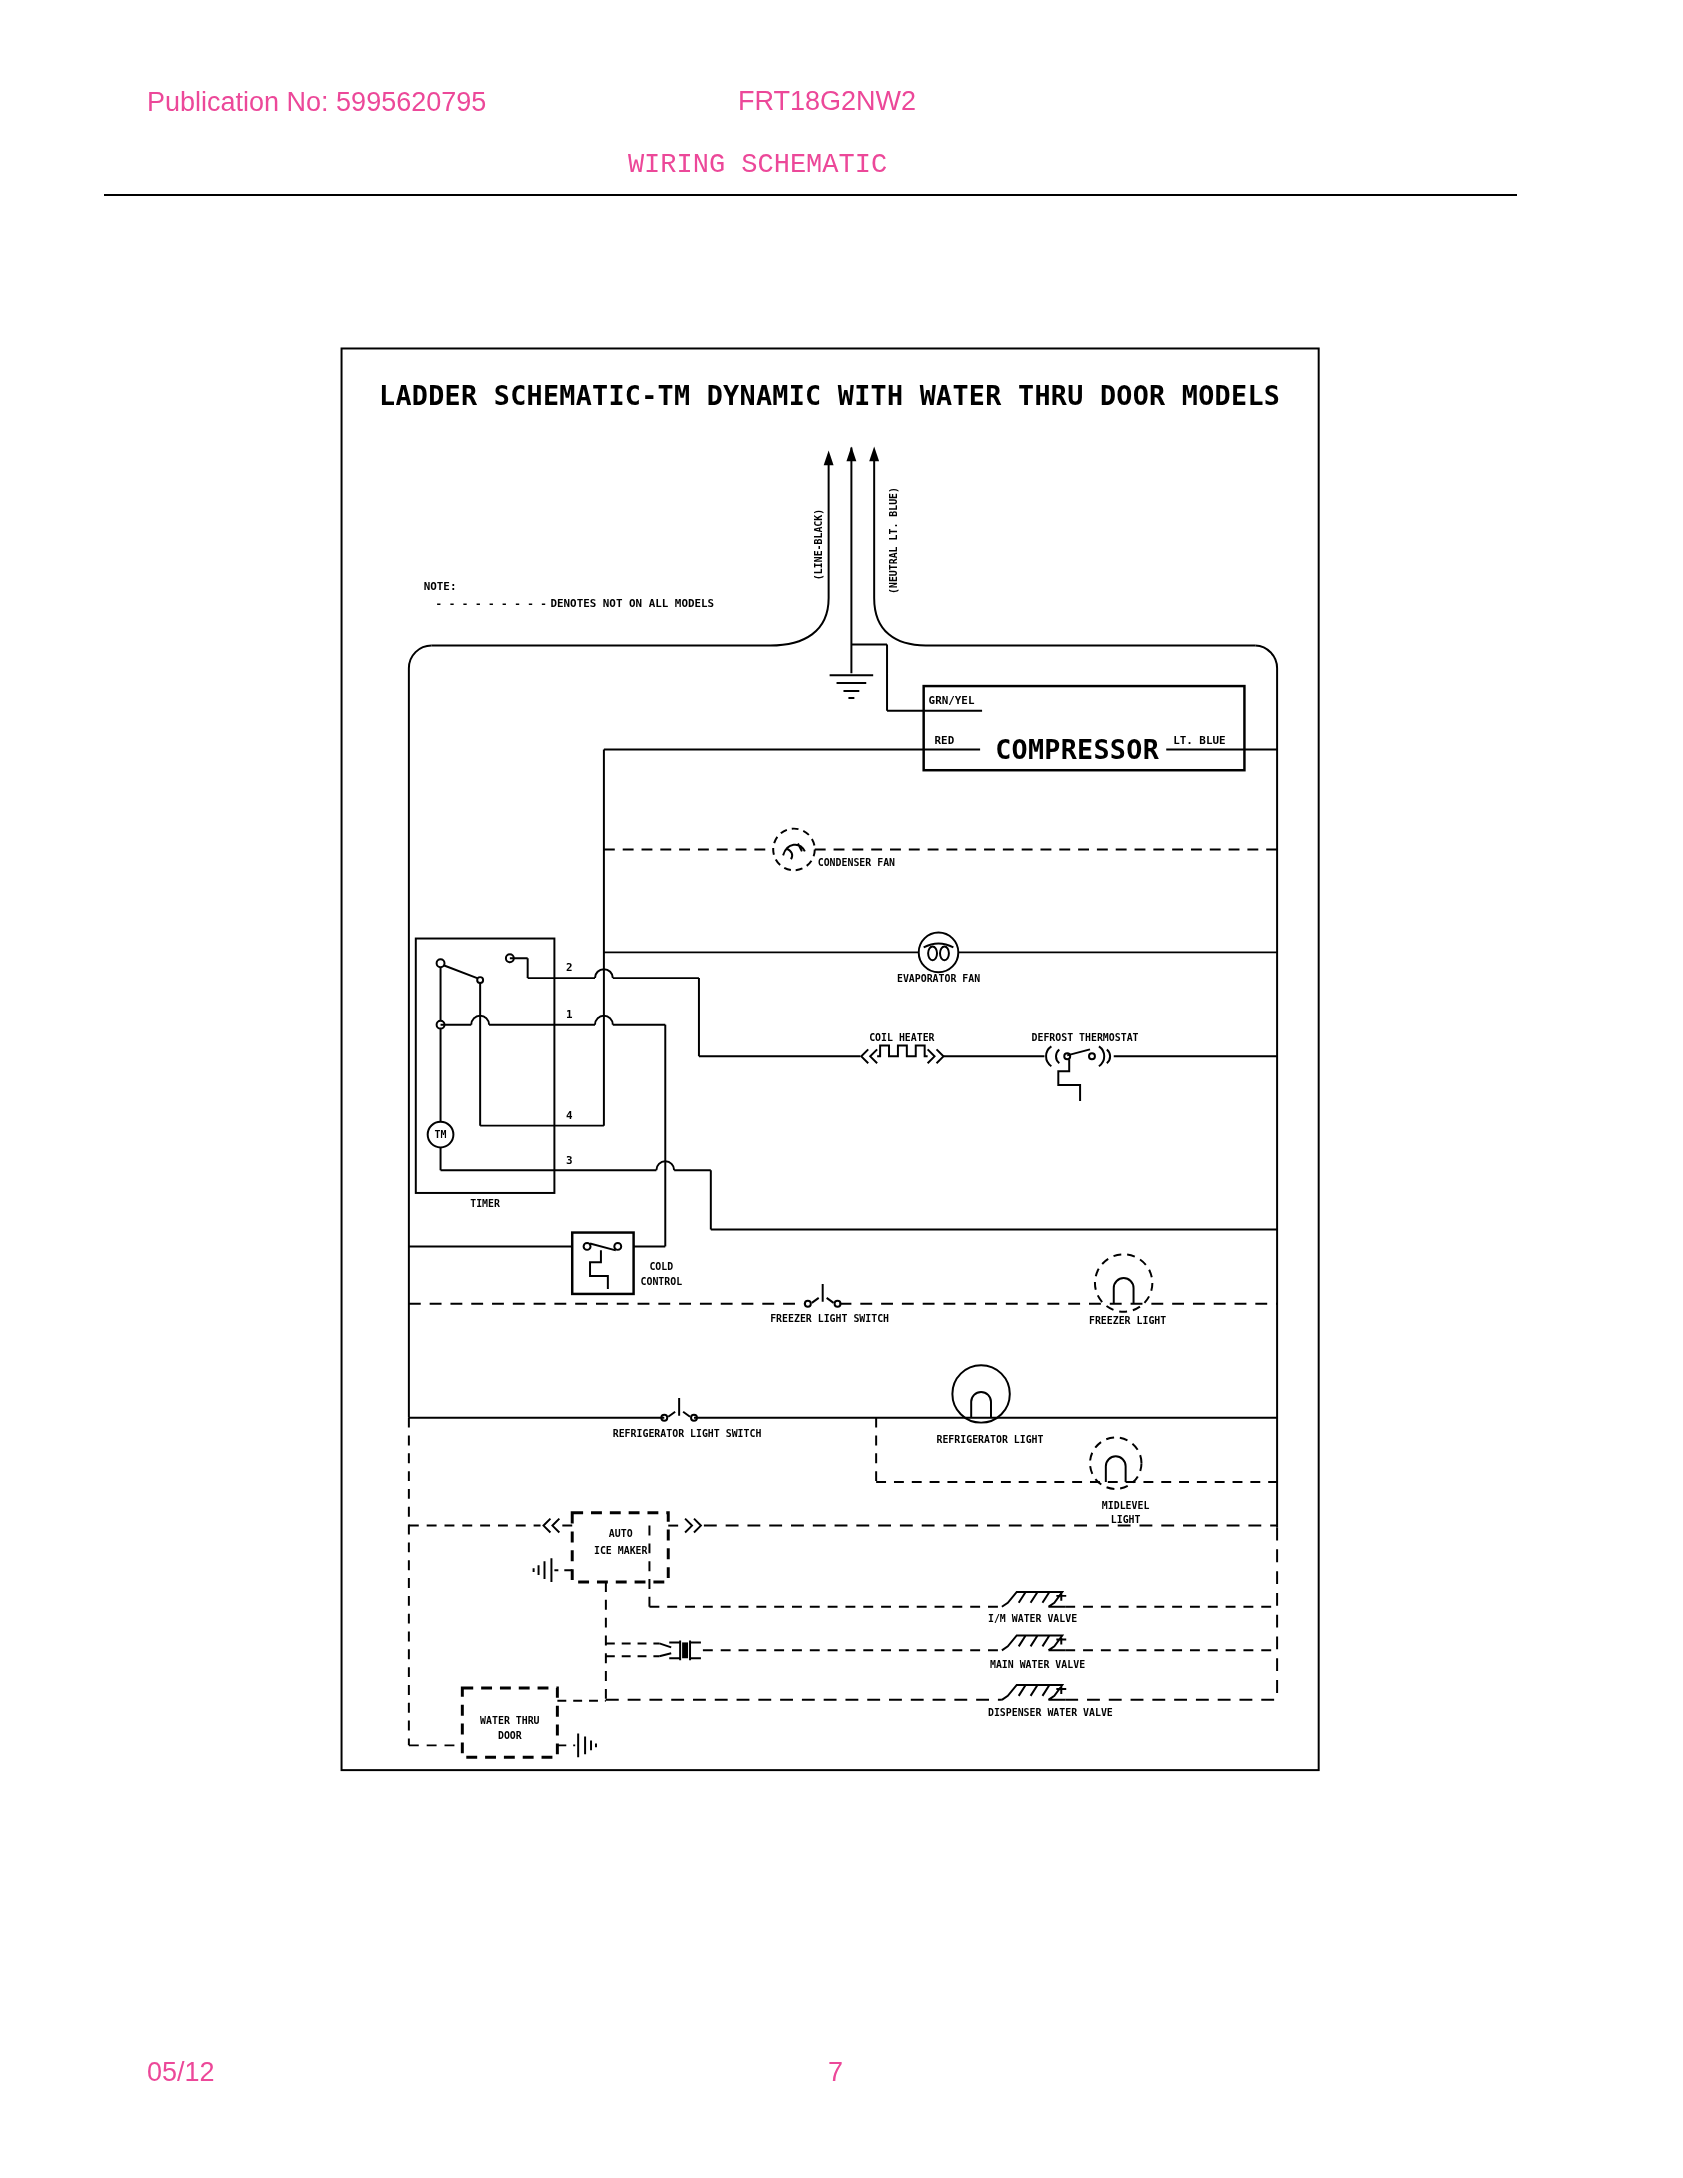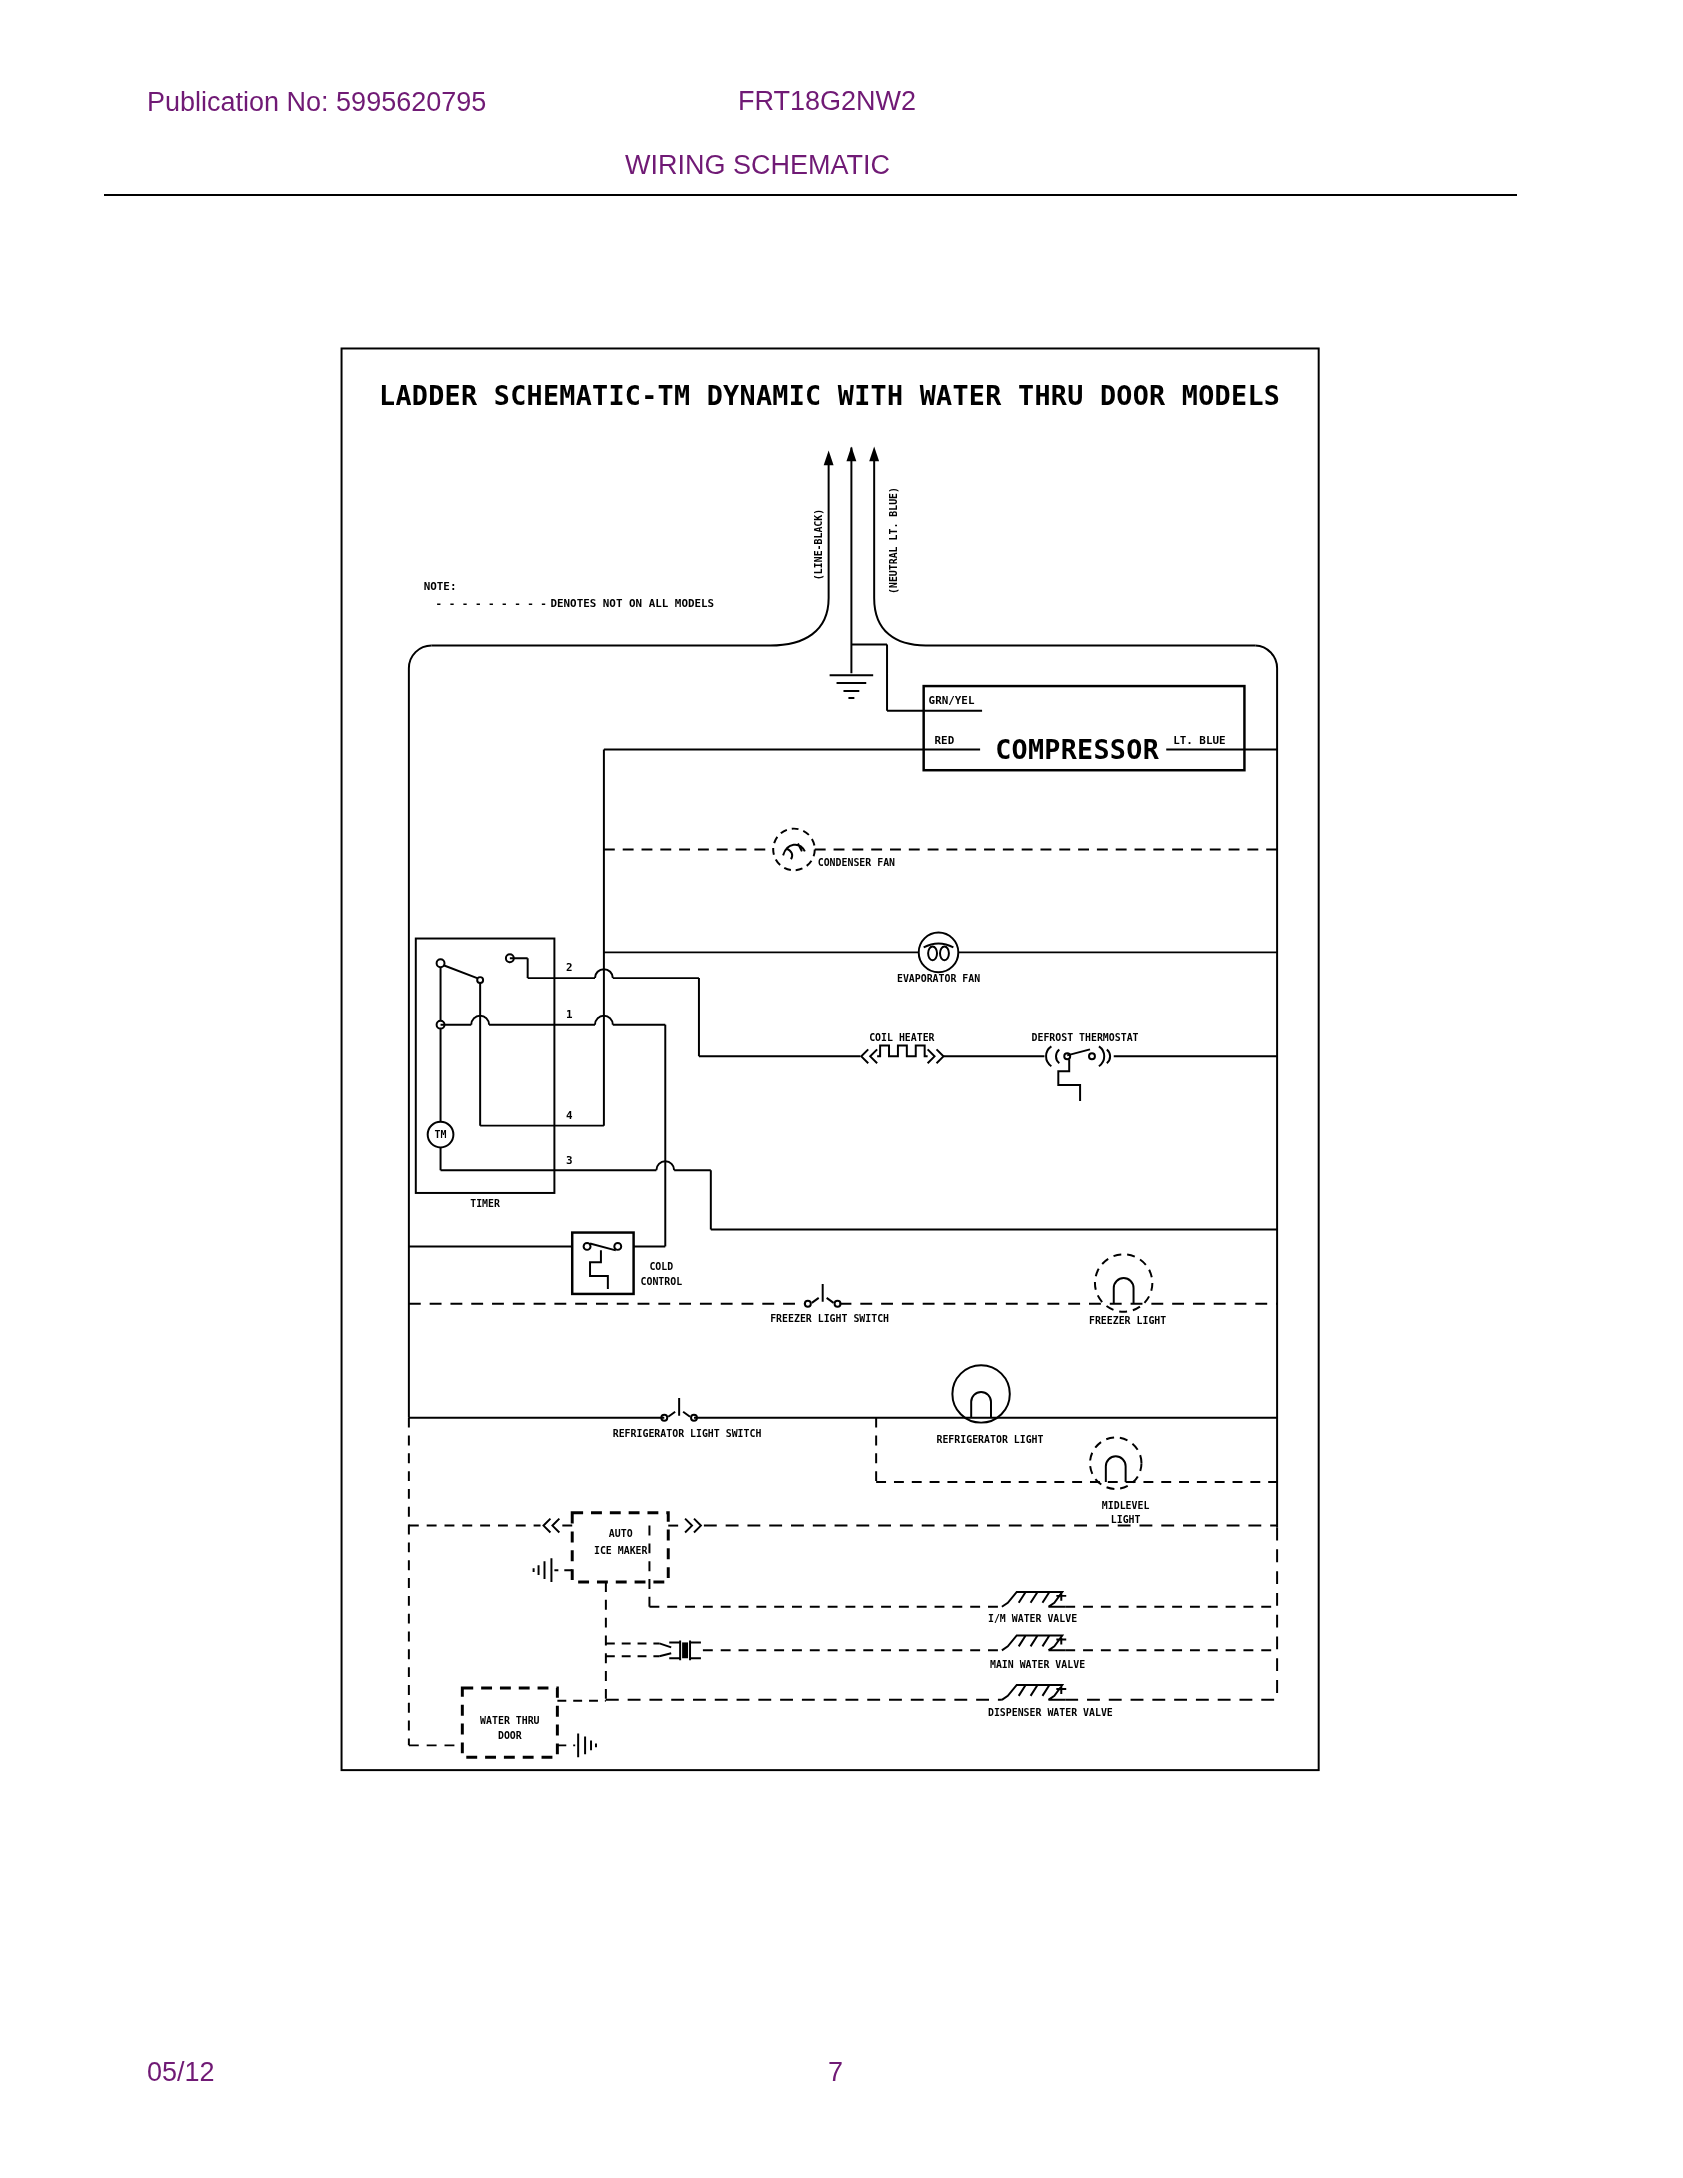--- a/index.html
+++ b/index.html
@@ -1,21 +1,21 @@
 <!DOCTYPE html>
 <html><head>
 <meta charset="utf-8">
 <style>
   html,body{margin:0;padding:0;background:#e8e8e8;}
   #page{position:relative;width:1683px;height:2178px;background:#ffffff;overflow:hidden;
         font-family:"Liberation Sans",sans-serif;color:#000;}
-  .hdr{position:absolute;font-size:27px;color:#701a75;white-space:nowrap;}
+  .hdr{position:absolute;font-size:27px;color:#ec4899;white-space:nowrap;}
   #pub{left:147px;top:87px;}
   #model{left:738px;top:86px;}
-  #sectitle{left:0;right:168px;top:150px;text-align:center;}
+  #sectitle{left:0;right:168px;top:150px;text-align:center;font-family:Liberation Mono, monospace;}
   #hrule{position:absolute;left:104px;right:166px;top:194px;height:2px;background:#000;}
   #footdate{left:147px;top:2057px;}
   #footpage{left:828px;top:2057px;}
   svg{position:absolute;left:0;top:0;}
   svg text{font-family:"DejaVu Sans Mono",monospace;font-weight:bold;fill:#000;}
   .lbl{font-size:10px;}
   .lbl11{font-size:11px;}
   .big{font-size:27px;letter-spacing:0.3px;}
   .wire, .sym{stroke:#000;fill:none;stroke-width:2;}
 </style>

